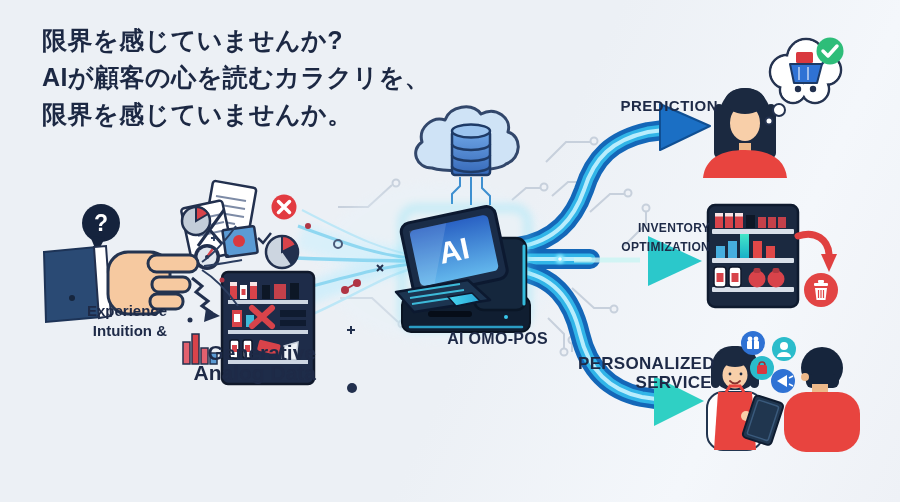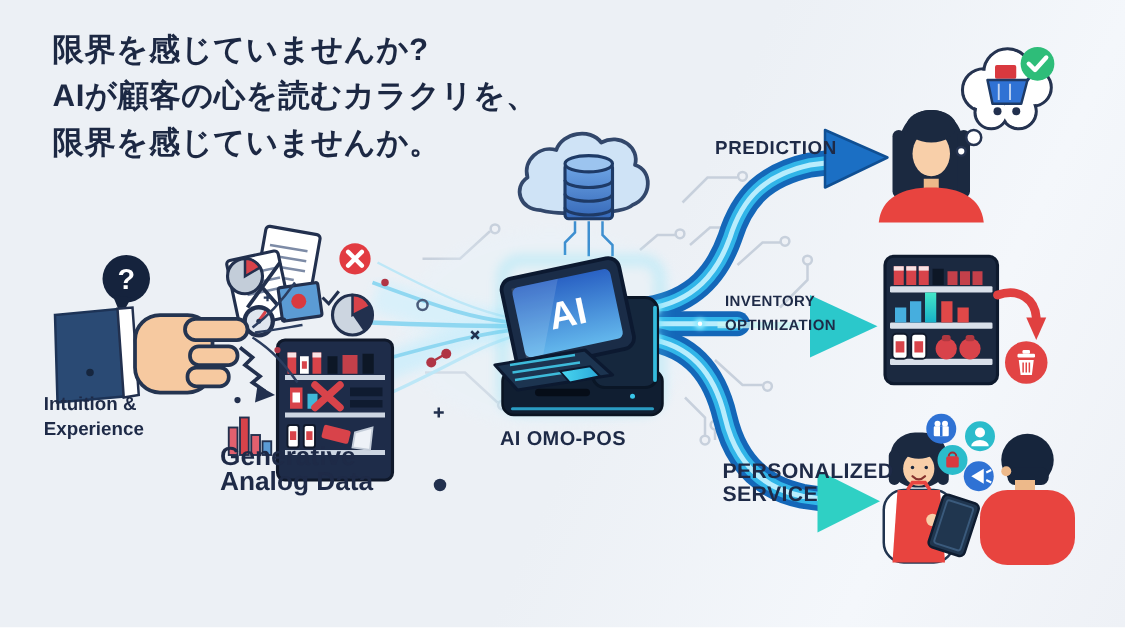--- a/index.html
+++ b/index.html
@@ -7,21 +7,21 @@
     position:relative;width:900px;height:502px;overflow:hidden;
     background:linear-gradient(115deg,#ecf0f5 55%,#f4f7fb 80%,#eef1f6);
     font-family:"Liberation Sans",sans-serif;
   }
   .art{position:absolute;left:0;top:0;}
   .headline{
     position:absolute;left:42px;top:22px;
     font-size:25px;font-weight:800;line-height:37px;letter-spacing:.5px;
     color:#1c2843;
   }
-  .lbl{position:absolute;font-weight:800;color:#1e2a47;text-align:left;margin-top:13px;}
+  .lbl{position:absolute;font-weight:800;color:#1e2a47;text-align:right;}
   .lbl-intuition{left:35px;top:301px;width:132px;font-size:15px;line-height:20px;}
   .lbl-analog{left:176px;top:343px;width:140px;font-size:21px;line-height:20px;}
   .lbl-pos{left:400px;top:330px;width:148px;font-size:16px;letter-spacing:.3px;}
   .lbl-prediction{left:572px;top:97px;width:146px;font-size:15px;letter-spacing:.5px;}
   .lbl-inventory{left:580px;top:219px;width:130px;font-size:12px;line-height:19px;letter-spacing:.3px;}
   .lbl-personalized{left:578px;top:354px;width:134px;font-size:17px;line-height:19px;letter-spacing:.3px;}
 </style>
 </head>
 <body>
 
@@ -408,22 +408,22 @@
   </g>
 </svg>
 
   <div class="headline">
     <div>限界を感じていませんか?</div>
     <div>AIが顧客の心を読むカラクリを、</div>
     <div>限界を感じていませんか。</div>
   </div>
 
   <div class="lbl lbl-intuition">
+    <div>Experience</div>
     <div>Intuition &amp;</div>
-    <div>Experience</div>
   </div>
   <div class="lbl lbl-analog">
     <div>Generative</div>
     <div>Analog Data</div>
   </div>
   <div class="lbl lbl-pos">AI OMO-POS</div>
   <div class="lbl lbl-prediction">PREDICTION</div>
   <div class="lbl lbl-inventory">
     <div>INVENTORY</div>
     <div>OPTIMIZATION</div>

